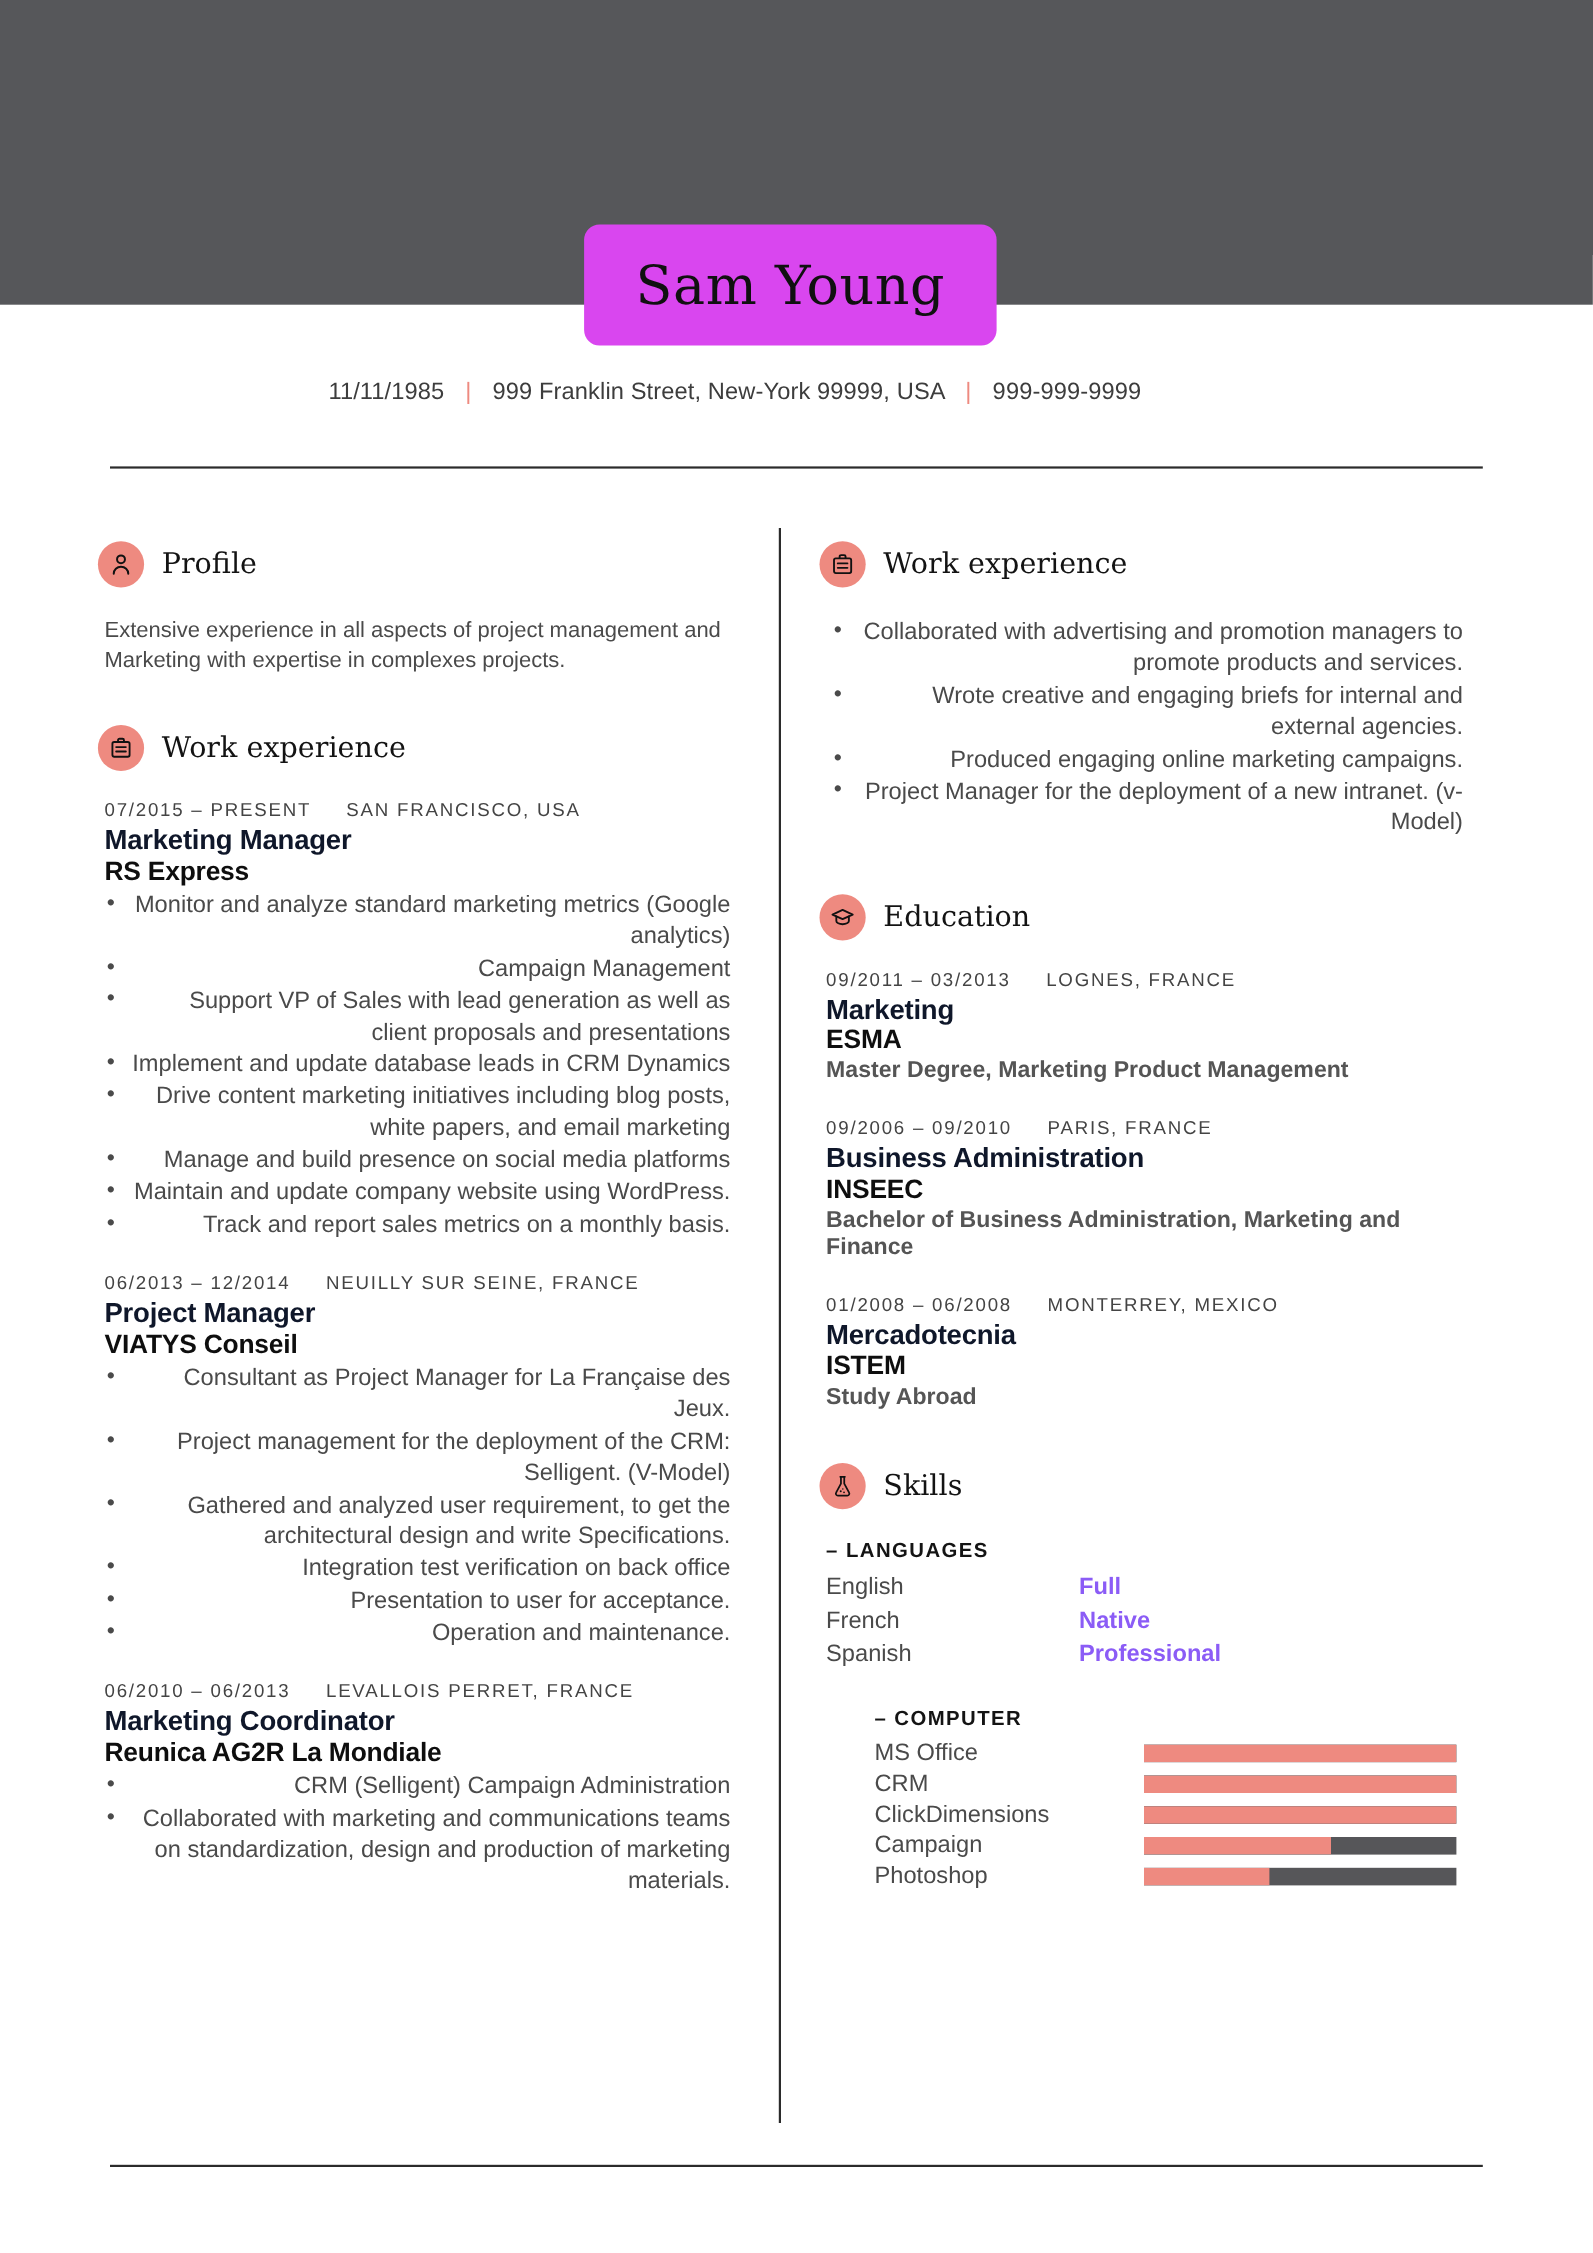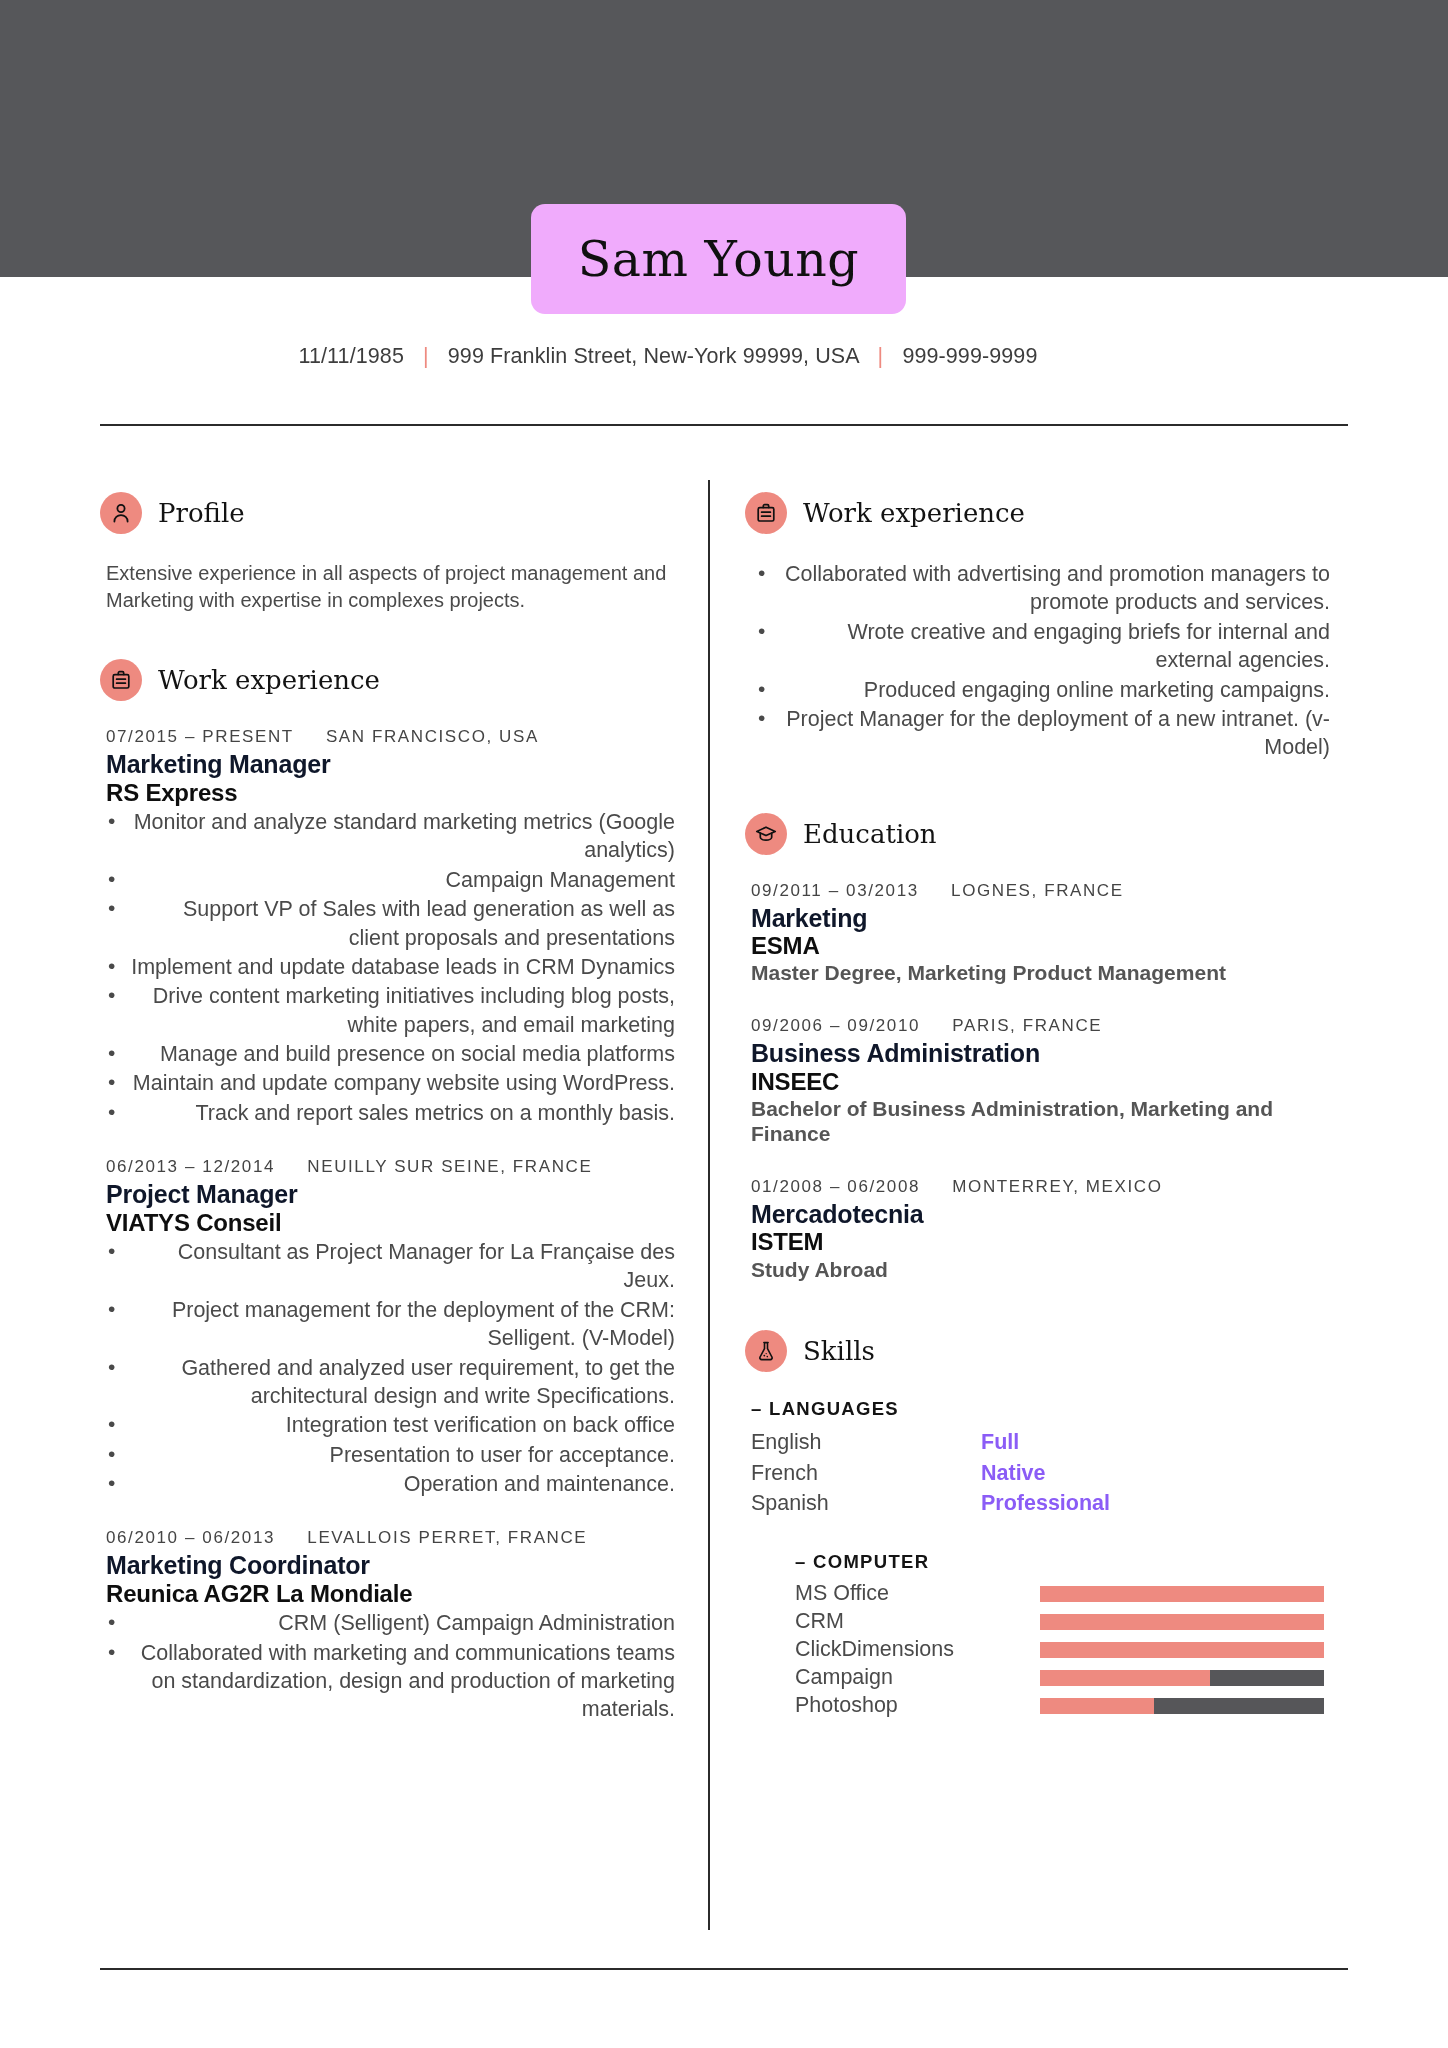--- a/index.html
+++ b/index.html
@@ -15,21 +15,21 @@
 
   
   .header-band {
     position:absolute; top:0; left:0;
     width:1448px; height:277px;
     background:#56575a;
   }
   .name-badge {
     position:absolute; top:204px; left:531px;
     width:375px; height:110px;
-    background:#f0abfc;
+    background:#d946ef;
     border-radius:14px;
     display:flex; align-items:center; justify-content:center;
     z-index:5;
   }
   .name-badge span {
     font-family:"DejaVu Serif", serif;
     font-size:49px;
     color:#101010;
     letter-spacing:0.5px;
     line-height:1;
@@ -59,21 +59,21 @@
     background:#2b2b2b;
   }
 
   
   .col-divider {
     position:absolute; top:480px; left:708px;
     width:2px; height:1450px;
     background:#2b2b2b;
   }
   .col-left {
-    position:absolute; top:492px; left:100px; width:575px;
+    position:absolute; top:492px; left:89px; width:575px;
   }
   .col-right {
     position:absolute; top:492px; left:745px; width:585px;
   }
 
   
   .section-head {
     display:flex; align-items:center;
     gap:16px;
     margin-bottom:26px;

